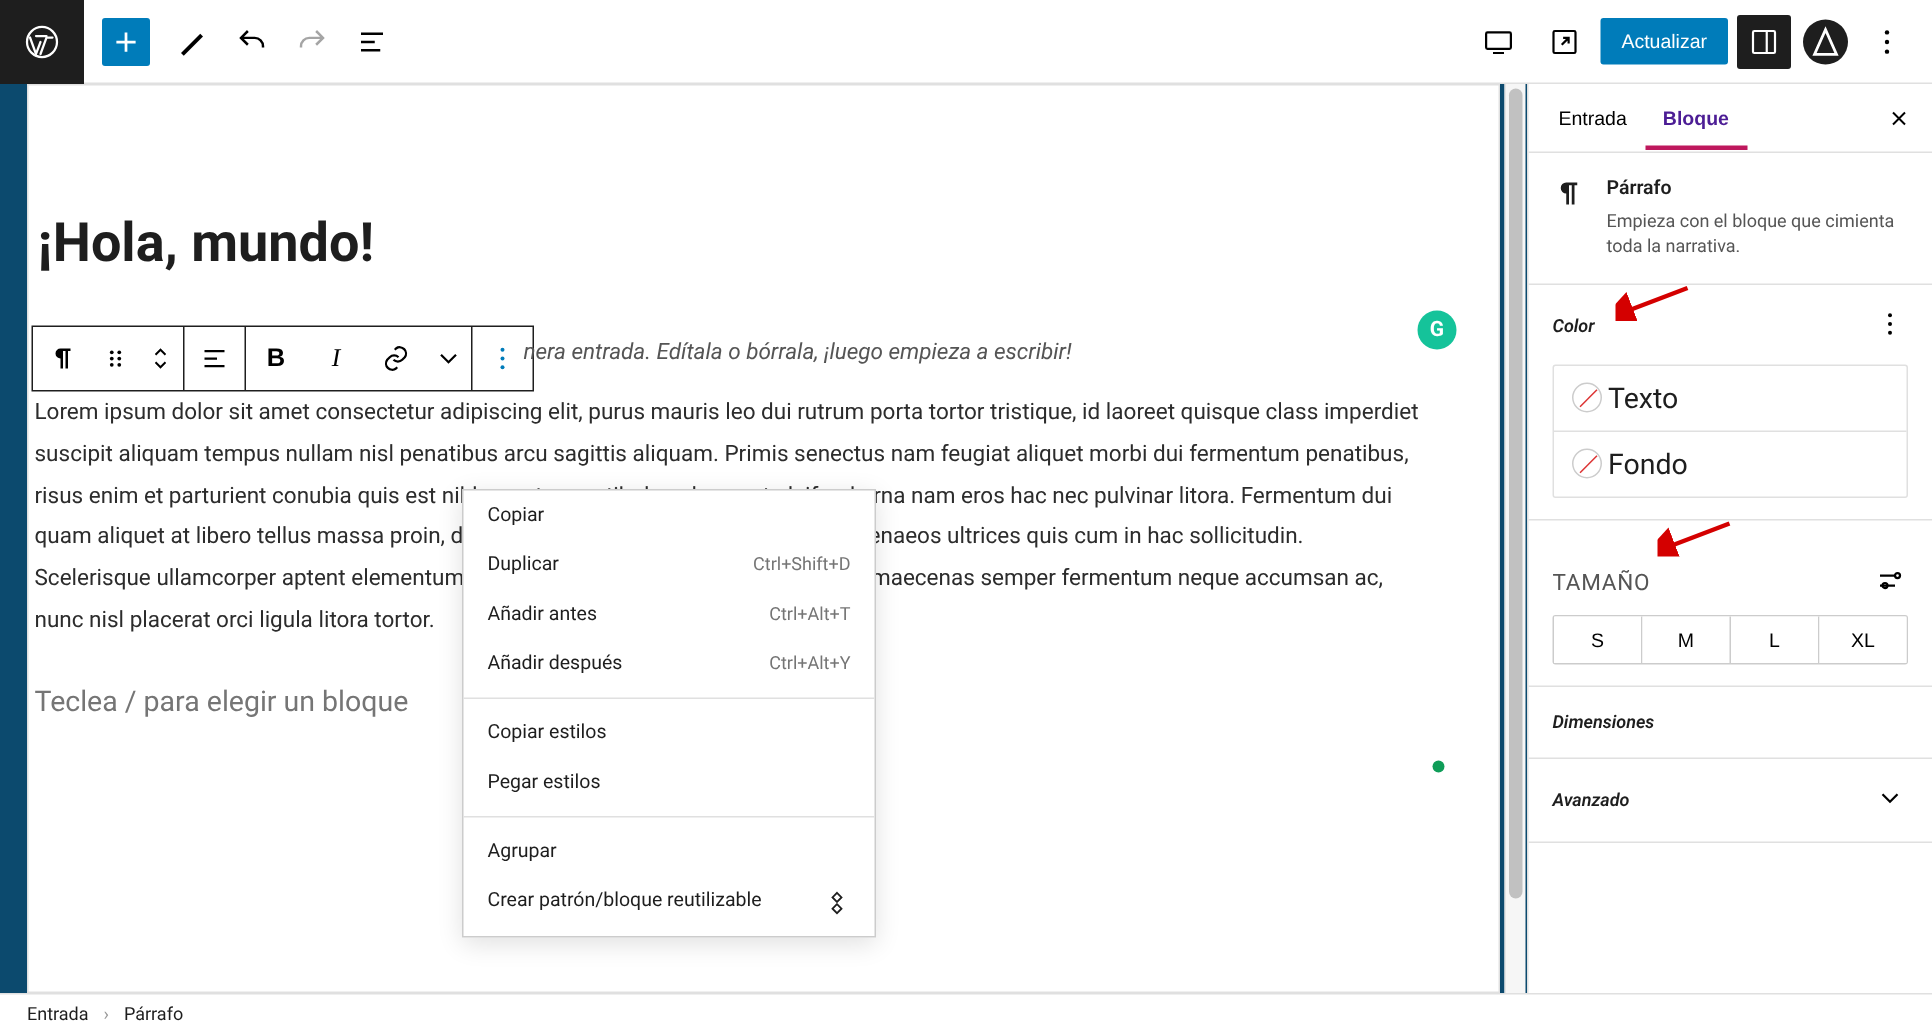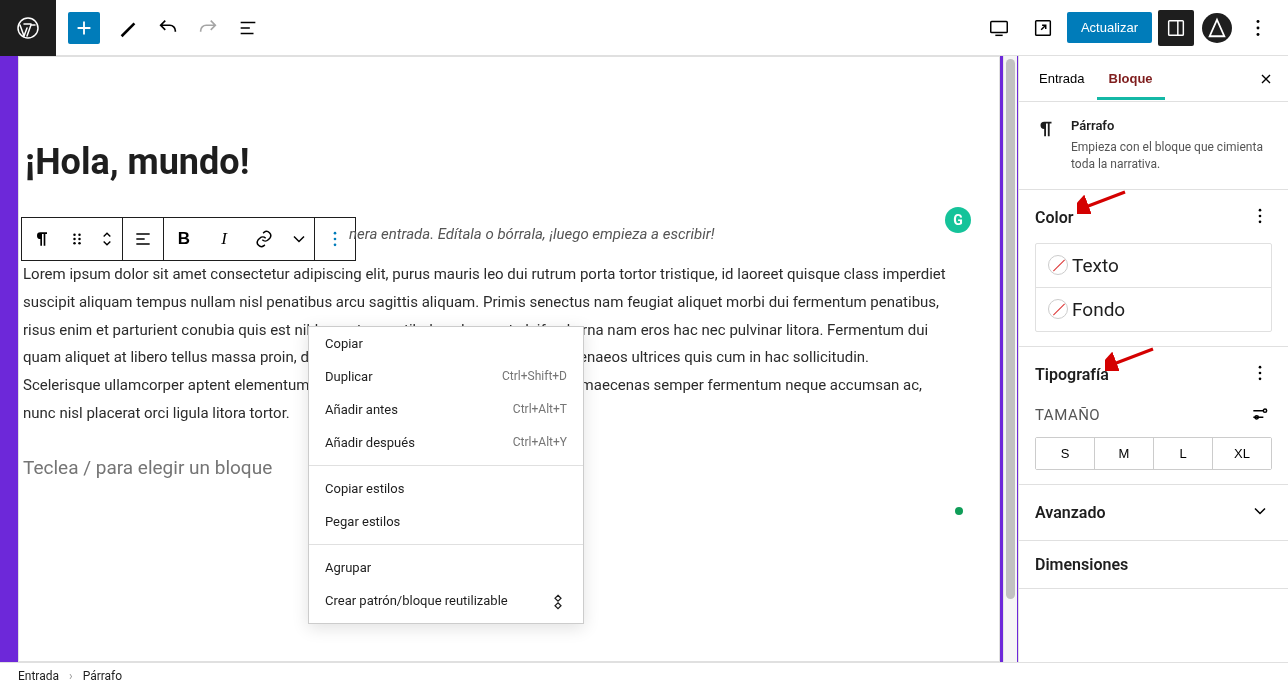--- a/index.html
+++ b/index.html
@@ -16,21 +16,21 @@
 .toolbar-btn.primary-add { background: #007cba; color: #fff; margin-left: 12px; margin-right: 8px; width: 32px; height: 32px; }
 .toolbar-btn svg { width: 22px; height: 22px; }
 .top-right { display: flex; align-items: center; height: 100%; padding-right: 10px; gap: 4px; }
 .btn-update { background: #007cba; color: #fff; border: none; padding: 8px 14px; border-radius: 2px; font-size: 13px; cursor: pointer; }
 .icon-btn-dark { background: #1e1e1e; color: #fff; }
 
 
 .main { flex: 1; display: flex; overflow: hidden; }
 
 
-.canvas-wrap { flex: 1; background: #6d28d9; padding: 0; overflow: auto; position: relative; }
+.canvas-wrap { flex: 1; background: #0c4a6e; padding: 0; overflow: auto; position: relative; }
 .canvas { background: #fff; margin: 0 18px; min-height: 100%; padding: 60px 0 40px; border: 1px solid #e0e0e0; position: relative; }
 .canvas-inner { max-width: 960px; margin: 0; padding: 0 0 0 0; }
 .post-title { font-size: 36px; font-weight: 700; padding: 24px 0 28px 6px; margin-left: 0; }
 .grammarly-badge { position: absolute; right: 28px; top: 150px; width: 26px; height: 26px; border-radius: 50%; background: #15c39a; display: flex; align-items: center; justify-content: center; color:#fff; font-weight:700; font-size:14px; }
 .grammarly-dot { position: absolute; right: 36px; top: 450px; width: 8px; height: 8px; border-radius: 50%; background: #0f9d58; }
 
 
 .block-toolbar { display: inline-flex; border: 1px solid #1e1e1e; background: #fff; height: 44px; margin-left: 2px; margin-top: 6px; }
 .bt-group { display: flex; align-items: center; border-right: 1px solid #1e1e1e; }
 .bt-group:last-child { border-right: none; }
@@ -52,32 +52,32 @@
 .dd-scroll::-webkit-scrollbar-track { background: #f0f0f0; }
 .dd-item { display: flex; justify-content: space-between; padding: 9px 16px; cursor: pointer; font-size: 13px; }
 .dd-shortcut { color: #757575; font-size: 12px; }
 .dd-sep { border: none; border-top: 1px solid #e0e0e0; margin: 6px 0; }
 .dd-icon svg { width: 18px; height: 18px; }
 
 
 .sidebar { width: 270px; border-left: 1px solid #e0e0e0; background: #fff; display: flex; flex-direction: column; overflow-y: auto; }
 .sb-tabs { display: flex; align-items: center; border-bottom: 1px solid #e0e0e0; padding: 0 8px; height: 46px; }
 .sb-tab { padding: 14px 12px; font-size: 13px; cursor: pointer; border: none; background: transparent; }
-.sb-tab.active { font-weight: 600; border-bottom: 3px solid #14b8a6; color: #7f1d1d; padding-bottom: 11px; }
+.sb-tab.active { font-weight: 600; border-bottom: 3px solid #be185d; color: #4c1d95; padding-bottom: 11px; }
 .sb-close { margin-left: auto; width: 28px; height: 28px; display:flex; align-items:center; justify-content:center; cursor:pointer; border:none; background:transparent; }
 .sb-close svg { width:16px; height:16px; }
 
 .sb-block-desc { padding: 16px 16px; display: flex; gap: 14px; border-bottom: 1px solid #e0e0e0; }
 .sb-block-desc .icon svg { width: 22px; height: 22px; }
 .sb-block-desc .txt h3 { font-size: 13px; font-weight: 600; margin-bottom: 6px; }
 .sb-block-desc .txt p { font-size: 12px; color: #555; line-height: 1.4; }
 
 .sb-panel { border-bottom: 1px solid #e0e0e0; padding: 14px 16px; position: relative; }
 .sb-panel-header { display: flex; align-items: center; justify-content: space-between; }
-.sb-panel-title { font-size: 16px; font-weight: 600; }
+.sb-panel-title { font-size: 12px; font-weight: 600; font-style: italic; }
 .sb-more svg, .sb-toggle svg { width: 20px; height: 20px; }
 .sb-more, .sb-toggle, .sb-plus { border:none; background:transparent; cursor:pointer; padding: 2px; }
 
 .color-items { margin-top: 12px; border: 1px solid #e0e0e0; border-radius: 2px; }
 .color-item { display: flex; align-items: center; gap: 4px; padding: 10px 12px; cursor: pointer; font-size: 19px; }
 .color-item + .color-item { border-top: 1px solid #e0e0e0; }
 .swatch { width: 20px; height: 20px; border-radius: 50%; border: 1px solid #ccc; position: relative; background: #fff; }
 .swatch::after { content:''; position:absolute; left:2px; top:9px; width:16px; height:1px; background:#dc3232; transform: rotate(-45deg); }
 
 .size-label { font-size: 15px; letter-spacing: 0.5px; color: #555; margin-top: 14px; display:flex; justify-content:space-between; align-items:center; }
@@ -333,28 +333,20 @@
             <span>Texto</span>
           </div>
           <div class="color-item">
             <span class="swatch"></span>
             <span>Fondo</span>
           </div>
         </div>
       </div>
 
       <div class="sb-panel">
-        <div class="sb-panel-header">
-          <span class="sb-panel-title">Tipografía</span>
-          <button class="sb-more"><svg viewBox="0 0 24 24" fill="currentColor">
-                <circle cx="12" cy="5" r="1.6"></circle>
-                <circle cx="12" cy="12" r="1.6"></circle>
-                <circle cx="12" cy="19" r="1.6"></circle>
-              </svg></button>
-        </div>
         <div class="arrow" style="left:86px; top:-2px;">
           <svg viewBox="0 0 50 26">
               <defs>
                 <marker id="ah2" markerWidth="8" markerHeight="8" refX="2" refY="4" orient="auto">
                   <path d="M0 0L8 4L0 8z" fill="#d40000"></path>
                 </marker>
               </defs>
               <line x1="48" y1="4" x2="6" y2="20" stroke="#d40000" stroke-width="3" marker-end="url(#ah2)"></line>
             </svg>
         </div>
@@ -369,32 +361,32 @@
         <div class="size-buttons">
           <button class="size-btn">S</button>
           <button class="size-btn">M</button>
           <button class="size-btn">L</button>
           <button class="size-btn">XL</button>
         </div>
       </div>
 
       <div class="sb-panel">
         <div class="sb-panel-header">
+          <span class="sb-panel-title">Dimensiones</span>
+          <button class="sb-plus"><svg viewBox="0 0 24 24" fill="none" stroke="currentColor" stroke-width="2">
+                <path d="M12 5v14M5 12h14"></path>
+              </svg></button>
+        </div>
+      </div>
+
+      <div class="sb-panel">
+        <div class="sb-panel-header">
           <span class="sb-panel-title">Avanzado</span>
           <button class="sb-toggle"><svg viewBox="0 0 24 24" fill="none" stroke="currentColor" stroke-width="1.8">
                 <path d="M6 9l6 6 6-6"></path>
-              </svg></button>
-        </div>
-      </div>
-
-      <div class="sb-panel">
-        <div class="sb-panel-header">
-          <span class="sb-panel-title">Dimensiones</span>
-          <button class="sb-plus"><svg viewBox="0 0 24 24" fill="none" stroke="currentColor" stroke-width="2">
-                <path d="M12 5v14M5 12h14"></path>
               </svg></button>
         </div>
       </div>
     </div>
   </div>
 
   <div class="breadcrumb">
     <span>Entrada</span>
     <span class="chev">›</span>
     <span>Párrafo</span>

